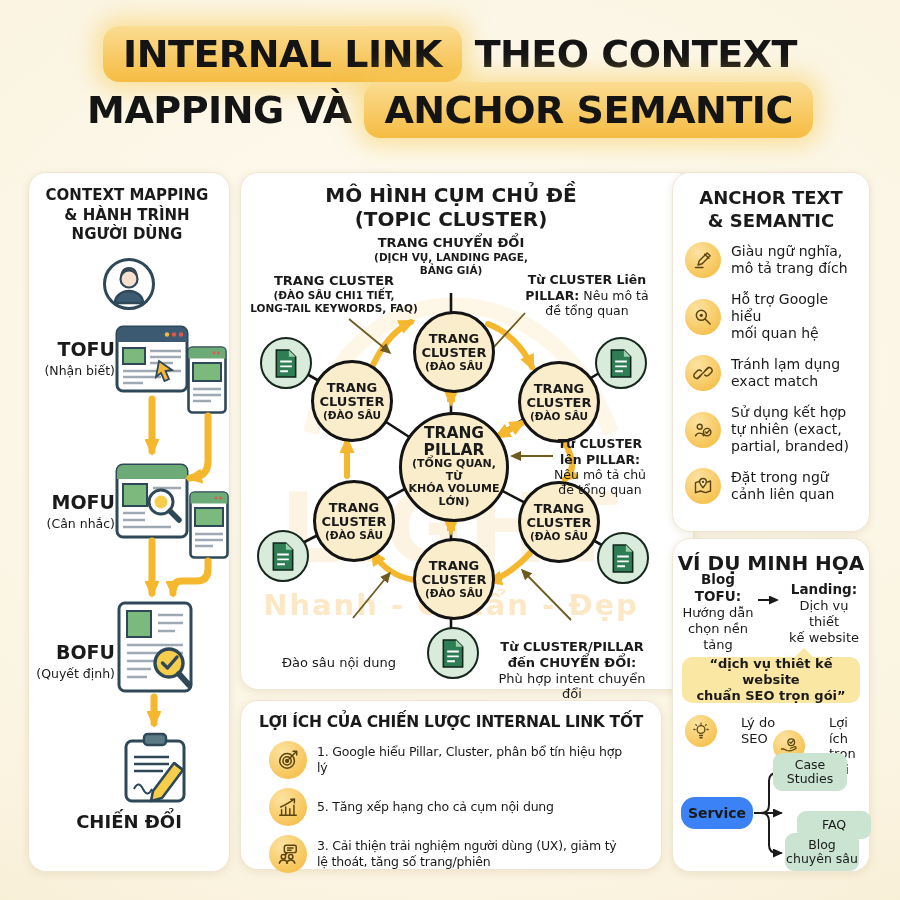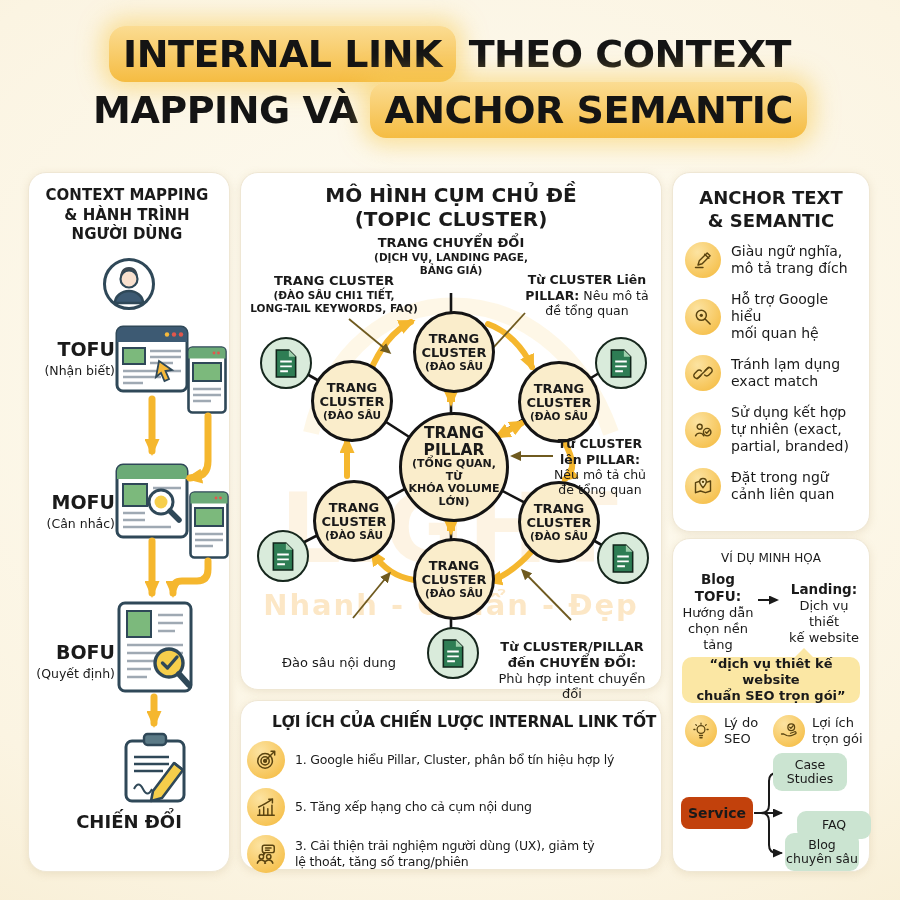--- a/index.html
+++ b/index.html
@@ -6,21 +6,21 @@
   body{width:900px;height:900px;position:relative;overflow:hidden;
        font-family:"DejaVu Sans",sans-serif;color:#1a1a1a;
        background:radial-gradient(ellipse 130% 100% at 50% 42%, #FEFCF3 0%, #FBF4E2 55%, #F3E6C2 100%);}
   .abs{position:absolute;}
   .card{position:absolute;background:#fff;border:1px solid #efe7d4;border-radius:18px;
         box-shadow:0 2px 8px rgba(170,145,90,.18);}
   
   .title{left:0;top:26px;width:900px;text-align:center;font-weight:bold;
          font-size:38px;line-height:56px;letter-spacing:-.5px;color:#141414;}
   .hl{display:inline-block;background:linear-gradient(180deg,#FBDC92,#F5BC42);
-      border-radius:16px;padding:0 14px;box-shadow:0 0 22px 8px rgba(248,205,92,.55);}
+      border-radius:16px;padding:0 20px;box-shadow:0 0 22px 8px rgba(248,205,92,.55);}
   
   .pre{white-space:pre-line;}
   .ctr{text-align:center;}
   
   .lp-head{left:0;top:13px;width:196px;font-weight:bold;font-size:15px;line-height:1.3;}
   .stage-label{width:86px;text-align:right;}
   .stage-label b{font-size:19px;display:block;}
   .stage-label span{font-size:12.5px;}
   .conv-label{left:0;top:638px;width:200px;font-weight:bold;font-size:18px;}
   
@@ -45,41 +45,41 @@
   .wm2{left:0;top:415px;width:420px;text-align:center;font-weight:bold;font-size:29px;
        color:rgba(244,176,66,.30);z-index:1;letter-spacing:2px;}
   
   .ap-head{font-weight:bold;font-size:18px;line-height:1.25;text-align:center;margin:14px 0 10px;}
   .ap-item{display:flex;align-items:center;gap:10px;padding:0 12px;margin-bottom:13px;}
   .icon-circle{flex:0 0 36px;width:36px;height:36px;border-radius:50%;
        background:radial-gradient(circle at 35% 28%, #FCE3A1, #F4B839);
        display:flex;align-items:center;justify-content:center;}
   .ap-item .tx{font-size:14px;line-height:1.22;white-space:pre-line;}
   
-  .ex-head{left:0;top:12px;width:196px;font-weight:normal;font-size:12px;text-align:center;}
+  .ex-head{left:0;top:12px;width:196px;font-weight:bold;font-size:20px;text-align:center;}
   .ex-col{position:absolute;width:82px;text-align:center;font-size:13px;line-height:1.25;}
   .ex-col b{display:block;font-size:13.5px;}
   .ex-col span{white-space:pre-line;margin-top:30px;}
   .bubble{position:absolute;left:9px;right:9px;top:118px;height:46px;background:#FBE7A4;
           border-radius:10px;display:flex;align-items:center;justify-content:center;
           font-size:13px;font-weight:600;text-align:center;white-space:pre-line;line-height:1.25;}
   .bubble:before{content:"";position:absolute;top:-9px;right:26%;width:0;height:0;
           border-left:10px solid transparent;border-right:10px solid transparent;
           border-bottom:10px solid #FBE7A4;}
-  .chip{position:absolute;display:flex;align-items:center;gap:7px;}
+  .chip{position:absolute;display:flex;align-items:center;gap:24px;}
   .chip .icon-circle{flex:0 0 32px;width:32px;height:32px;}
   .chip .tx{font-size:13px;line-height:1.2;white-space:pre-line;}
-  .svc-box{position:absolute;background:#c2410c;border-radius:8px;display:flex;
+  .svc-box{position:absolute;background:#3b82f6;border-radius:14px;display:flex;
            align-items:center;justify-content:center;font-weight:bold;font-size:14px;}
   .grn-box{position:absolute;background:#CBE4D1;border-radius:9px;display:flex;
            align-items:center;justify-content:center;font-size:12.5px;text-align:center;
            line-height:1.15;white-space:pre-line;}
   
-  .bn-head{left:0;top:12px;width:420px;font-weight:bold;font-size:15.5px;letter-spacing:-.3px;padding-left:13px;}
-  .bn-item{display:flex;align-items:center;gap:10px;padding:0 6px;margin-bottom:9px;}
+  .bn-head{left:0;top:12px;width:420px;font-weight:bold;font-size:15.5px;letter-spacing:-.3px;}
+  .bn-item{display:flex;align-items:center;gap:10px;padding:0 28px;margin-bottom:9px;}
   .bn-item .icon-circle{flex:0 0 38px;width:38px;height:38px;}
   .bn-item .tx{font-size:12.5px;line-height:1.28;white-space:pre-line;letter-spacing:-.2px;}
   svg{display:block;}
 </style>
 </head>
 <body>
 
 <svg width="0" height="0" aria-hidden="true">
   <defs>
     <marker id="m-y" markerUnits="userSpaceOnUse" markerWidth="17" markerHeight="15" refX="12" refY="7.5" orient="auto">
@@ -204,21 +204,21 @@
     <g fill="none" stroke="#F5B72E" stroke-width="7" stroke-linecap="round">
       <path d="M123 226V278" marker-end="url(#m-y)"></path>
       <path d="M179 243V288Q179 302 167 304L161 305" marker-end="url(#m-y)"></path>
       <path d="M123 368V420" marker-end="url(#m-y)"></path>
       <path d="M179 388V396Q179 408 168 408H153Q144 408 144 417V420" marker-end="url(#m-y)"></path>
       <path d="M125 524V550" marker-end="url(#m-y)"></path>
     </g>
   </svg>
 </div>
 
-<div class="card" style="left:240px;top:172px;width:420px;height:516px;">
+<div class="card" style="left:240px;top:172px;width:420px;height:516px;padding-left:32px;">
   <div class="abs cp-head ctr pre">MÔ HÌNH CỤM CHỦ ĐỀ
 (TOPIC CLUSTER)</div>
   <div class="abs wm1">LIGHT</div>
   <div class="abs wm2">Nhanh - Chuẩn - Đẹp</div>
 
   <svg class="abs" style="left:0;top:0;z-index:2;" width="420" height="516">
     <path d="M70 260C110 90 310 90 370 260" fill="none" stroke="rgba(246,190,60,.12)" stroke-width="16"></path>
     <g stroke="#141414" stroke-width="2.6">
       <path d="M210 120V140"></path>
       <path d="M210 176V291M210 291L108 225M210 291L315 226M210 291L110 345M210 291L315 346M210 291V403"></path>

